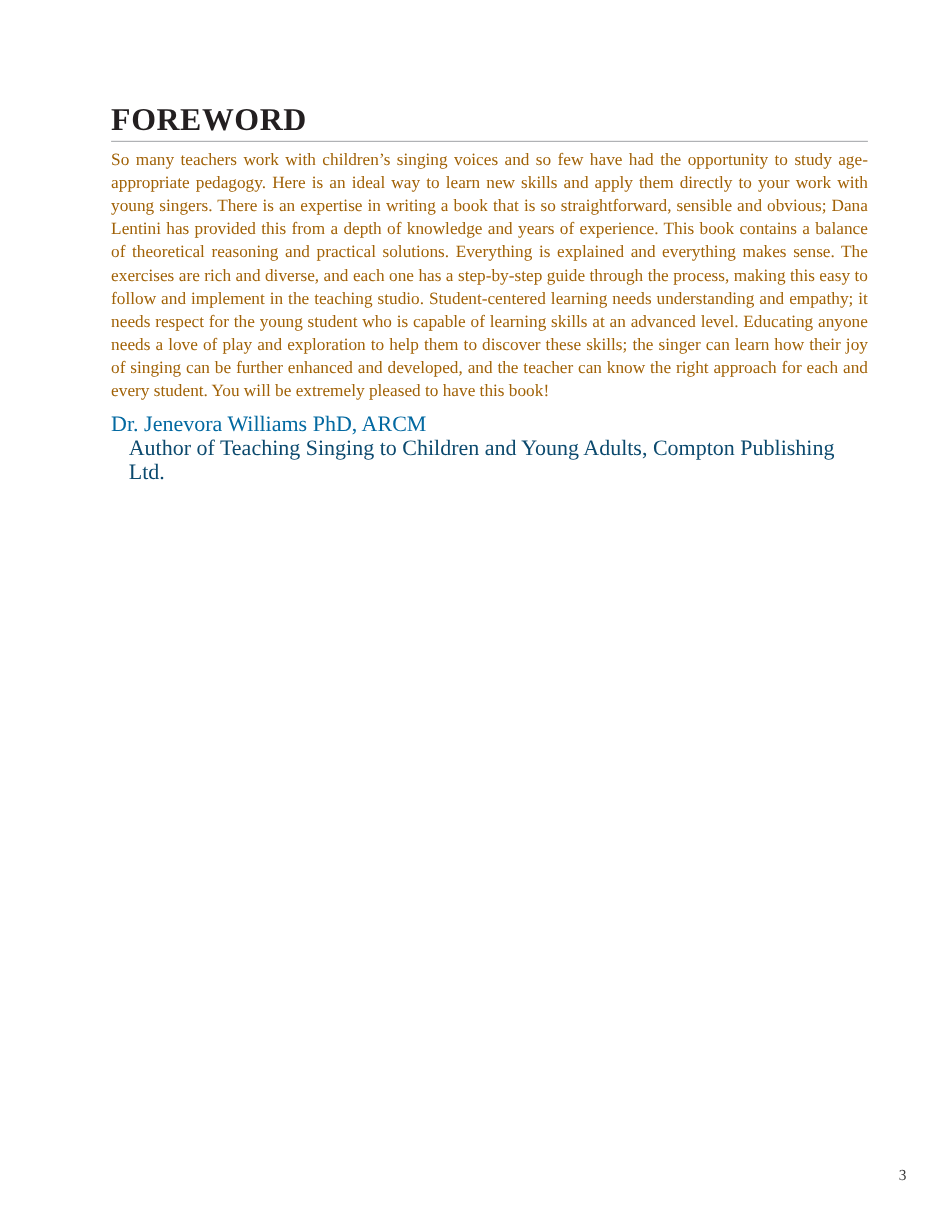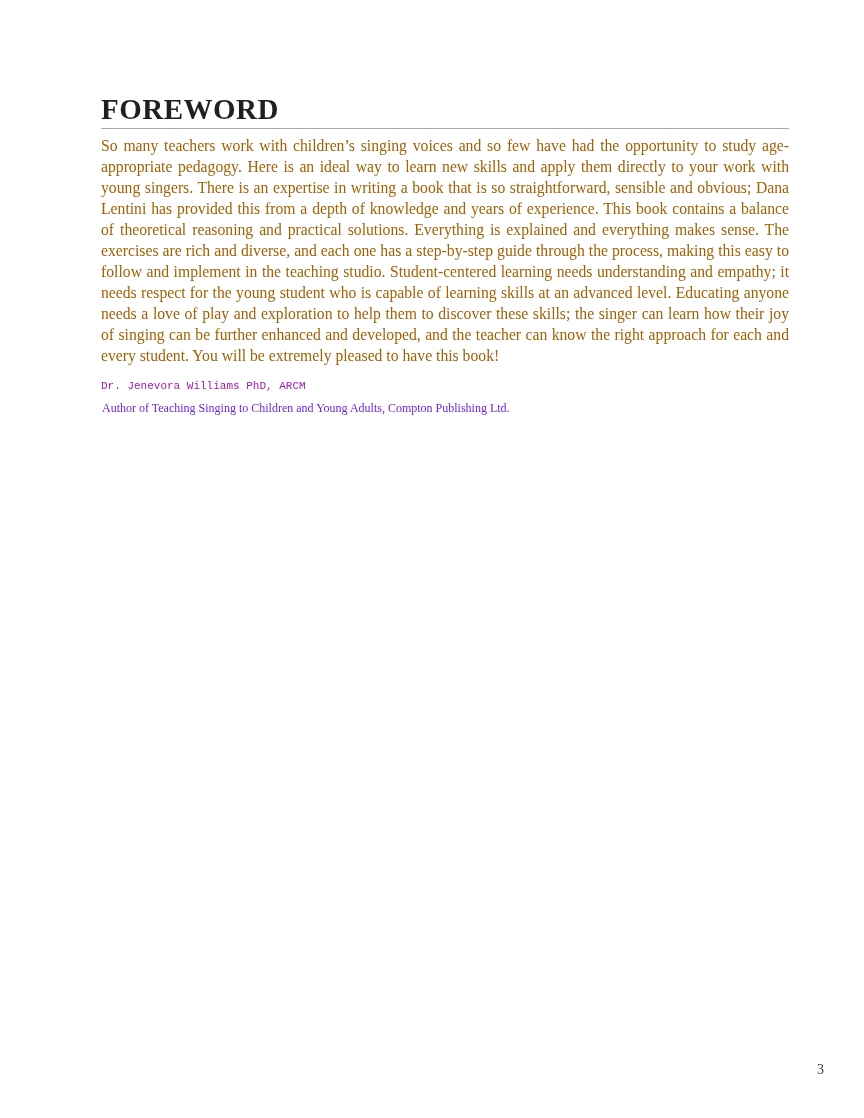--- a/index.html
+++ b/index.html
@@ -38,30 +38,29 @@
   }
   .body-paragraph {
     margin: 6px 0 0 0;
     font-size: 15.7px;
     line-height: 21px;
     text-align: justify;
     color: #a16207;
   }
   .signature {
     margin: 10px 0 0 0;
-    font-size: 11px;
+    font-size: 20px;
     line-height: 21px;
-    color: #a21caf;
-    font-family: Liberation Mono, monospace;
+    color: #0369a1;
   }
   .signature-title {
-    margin: 1px 0 0 1px;
-    font-size: 12px;
+    margin: 1px 0 0 16px;
+    font-size: 20px;
     line-height: 21px;
-    color: #6d28d9;
+    color: #0c4a6e;
   }
   .page-number {
     position: absolute;
     right: 40px;
     top: 1062px;
     font-size: 14px;
     line-height: 16px;
     color: #3a3a3a;
   }
 </style>

